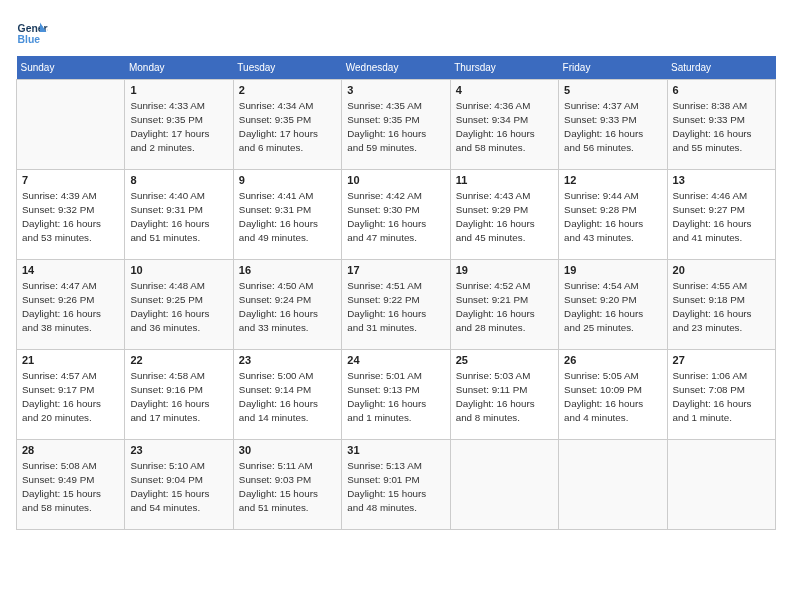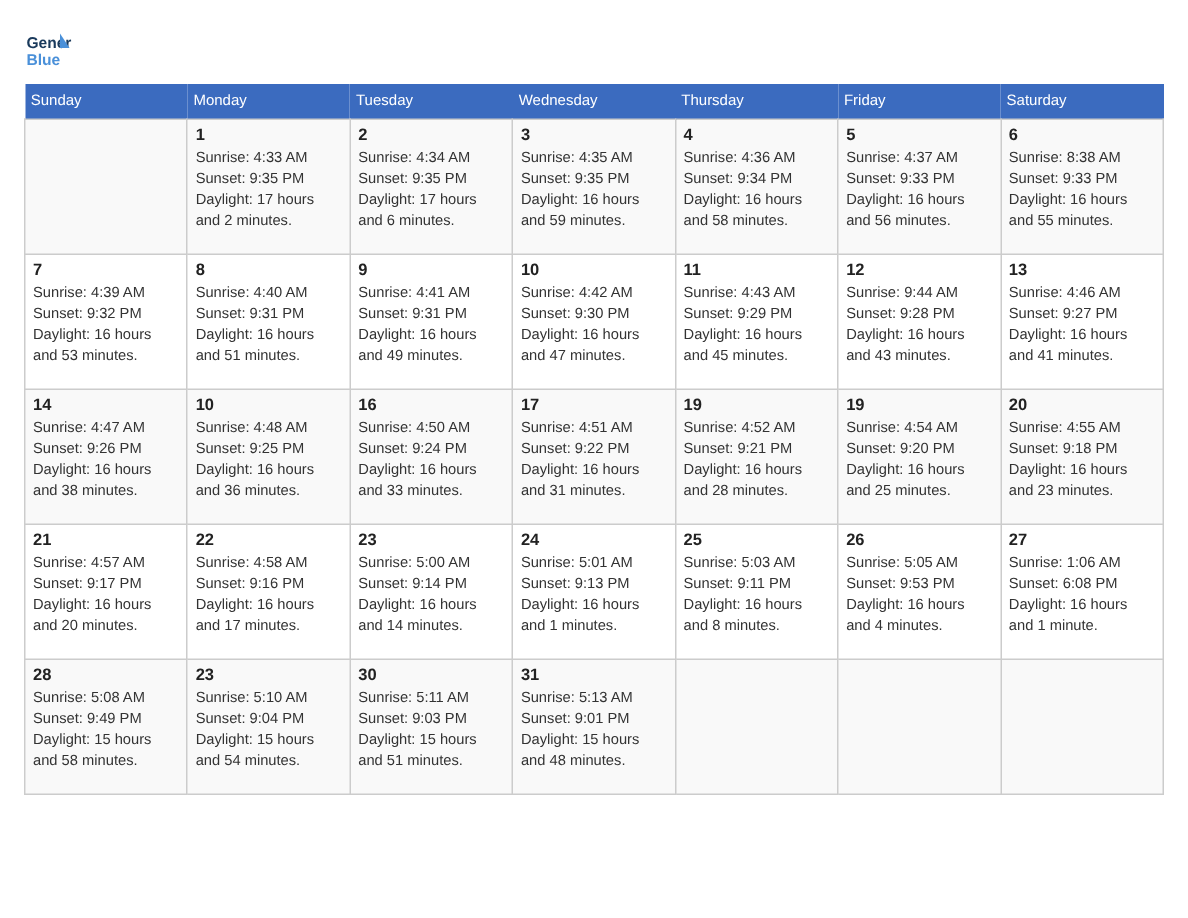--- a/index.html
+++ b/index.html
@@ -327,29 +327,29 @@
             <div class="day-num">25</div>
             <div class="cell-text">Sunrise: 5:03 AM</div>
             <div class="cell-text">Sunset: 9:11 PM</div>
             <div class="cell-text">Daylight: 16 hours and 8 minutes.</div>
           </div>
         </td>
         <td>
           <div class="cell-content">
             <div class="day-num">26</div>
             <div class="cell-text">Sunrise: 5:05 AM</div>
-            <div class="cell-text">Sunset: 9:53 PM</div>
+            <div class="cell-text">Sunset: 10:09 PM</div>
             <div class="cell-text">Daylight: 16 hours and 4 minutes.</div>
           </div>
         </td>
         <td>
           <div class="cell-content">
             <div class="day-num">27</div>
             <div class="cell-text">Sunrise: 1:06 AM</div>
-            <div class="cell-text">Sunset: 6:08 PM</div>
+            <div class="cell-text">Sunset: 7:08 PM</div>
             <div class="cell-text">Daylight: 16 hours and 1 minute.</div>
           </div>
         </td>
       </tr>
       <tr>
         <td>
           <div class="cell-content">
             <div class="day-num">28</div>
             <div class="cell-text">Sunrise: 5:08 AM</div>
             <div class="cell-text">Sunset: 9:49 PM</div>

